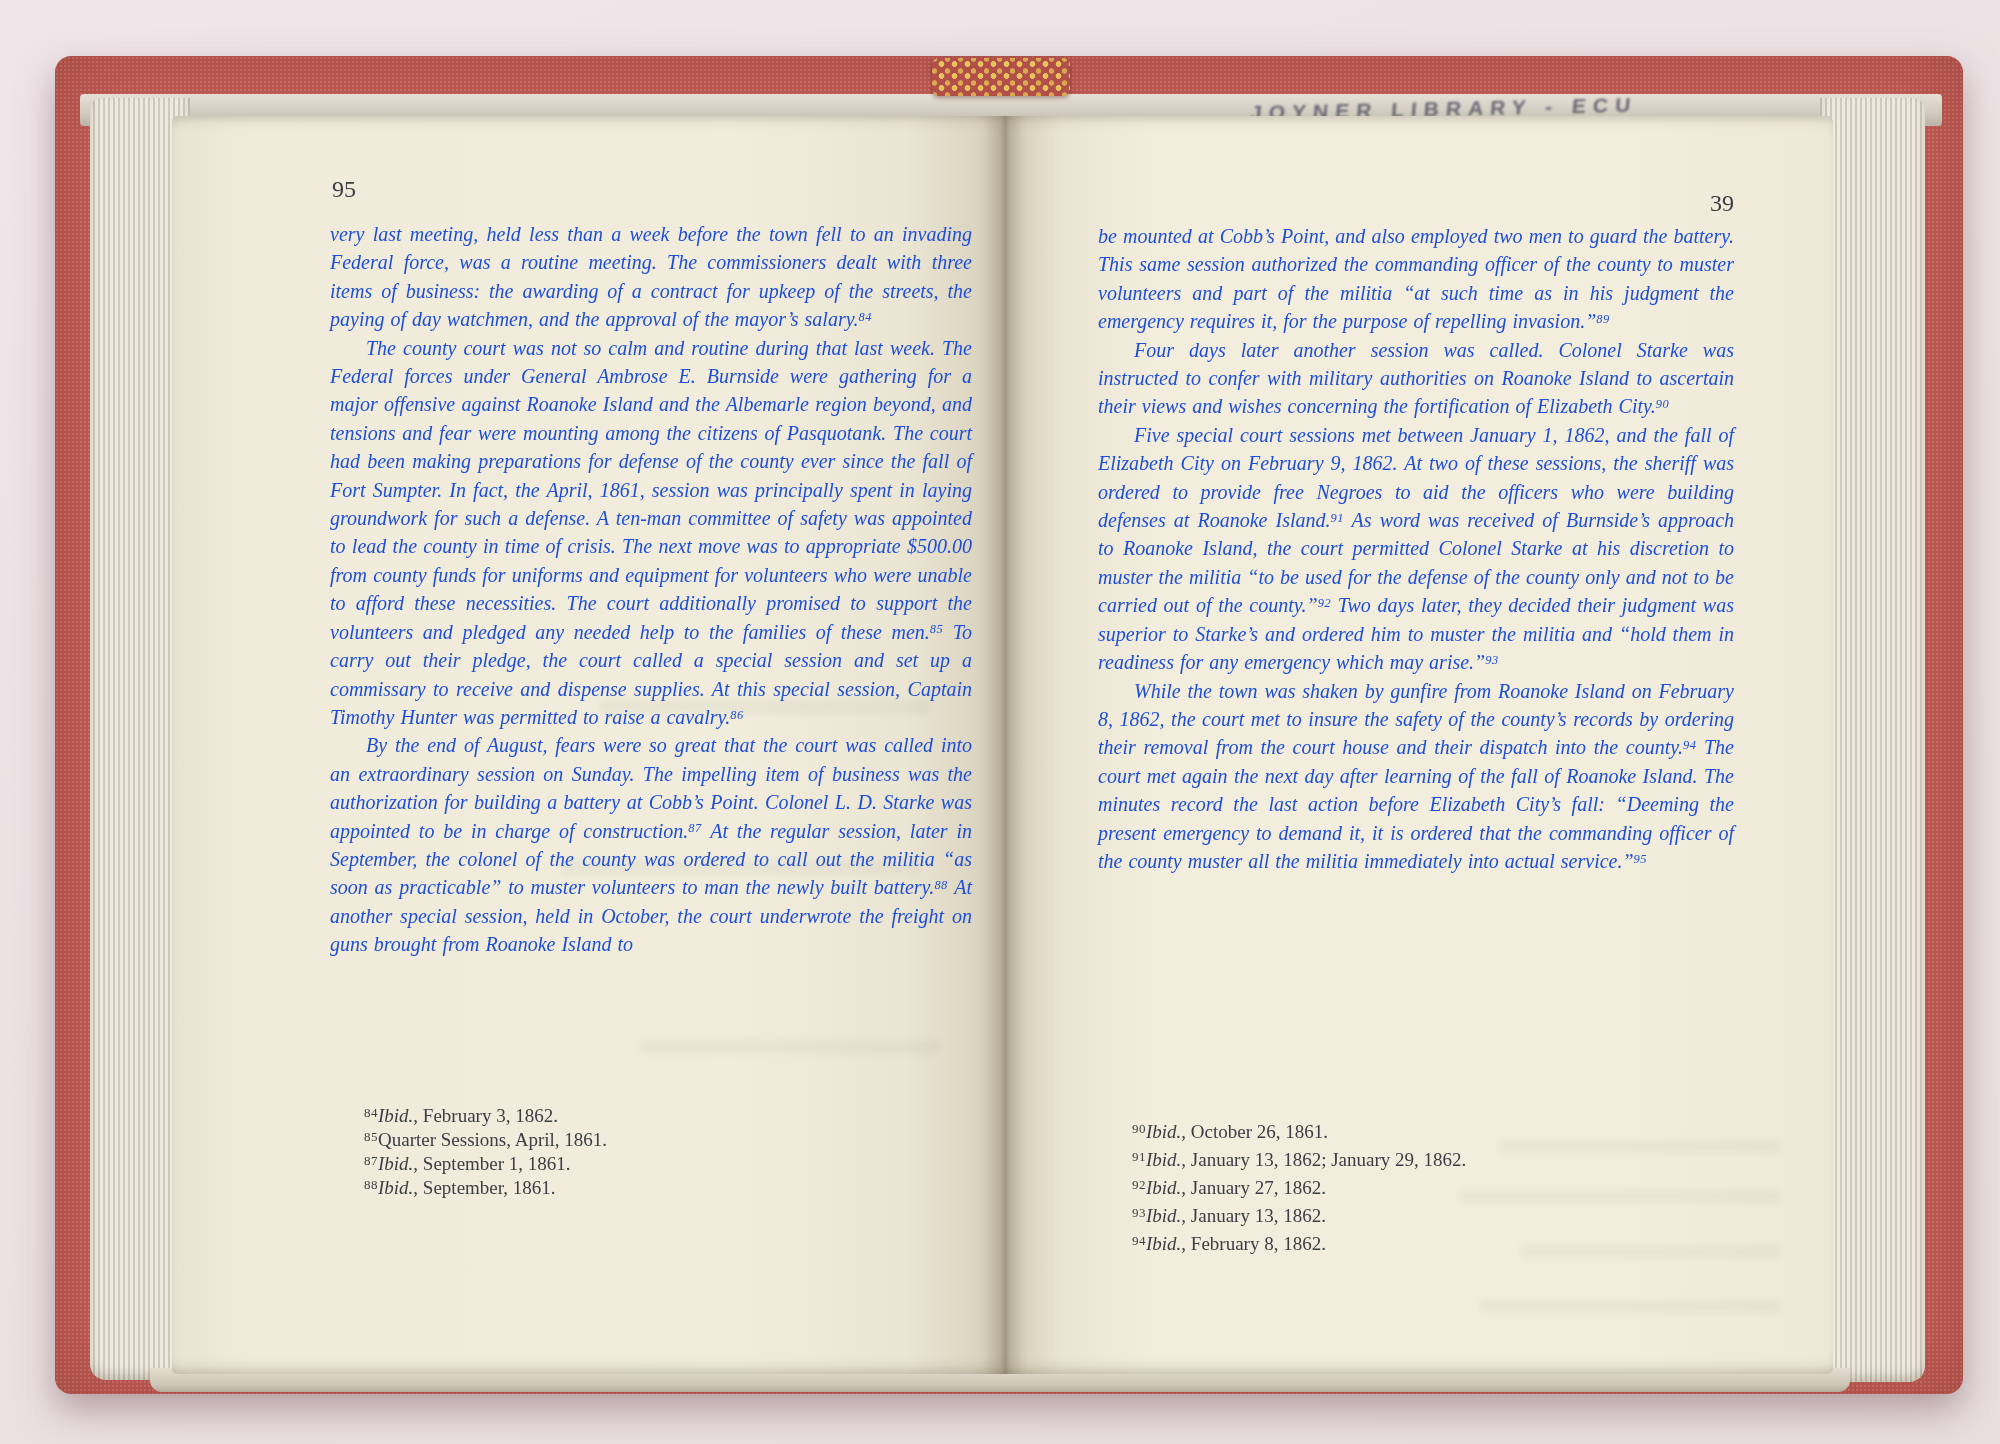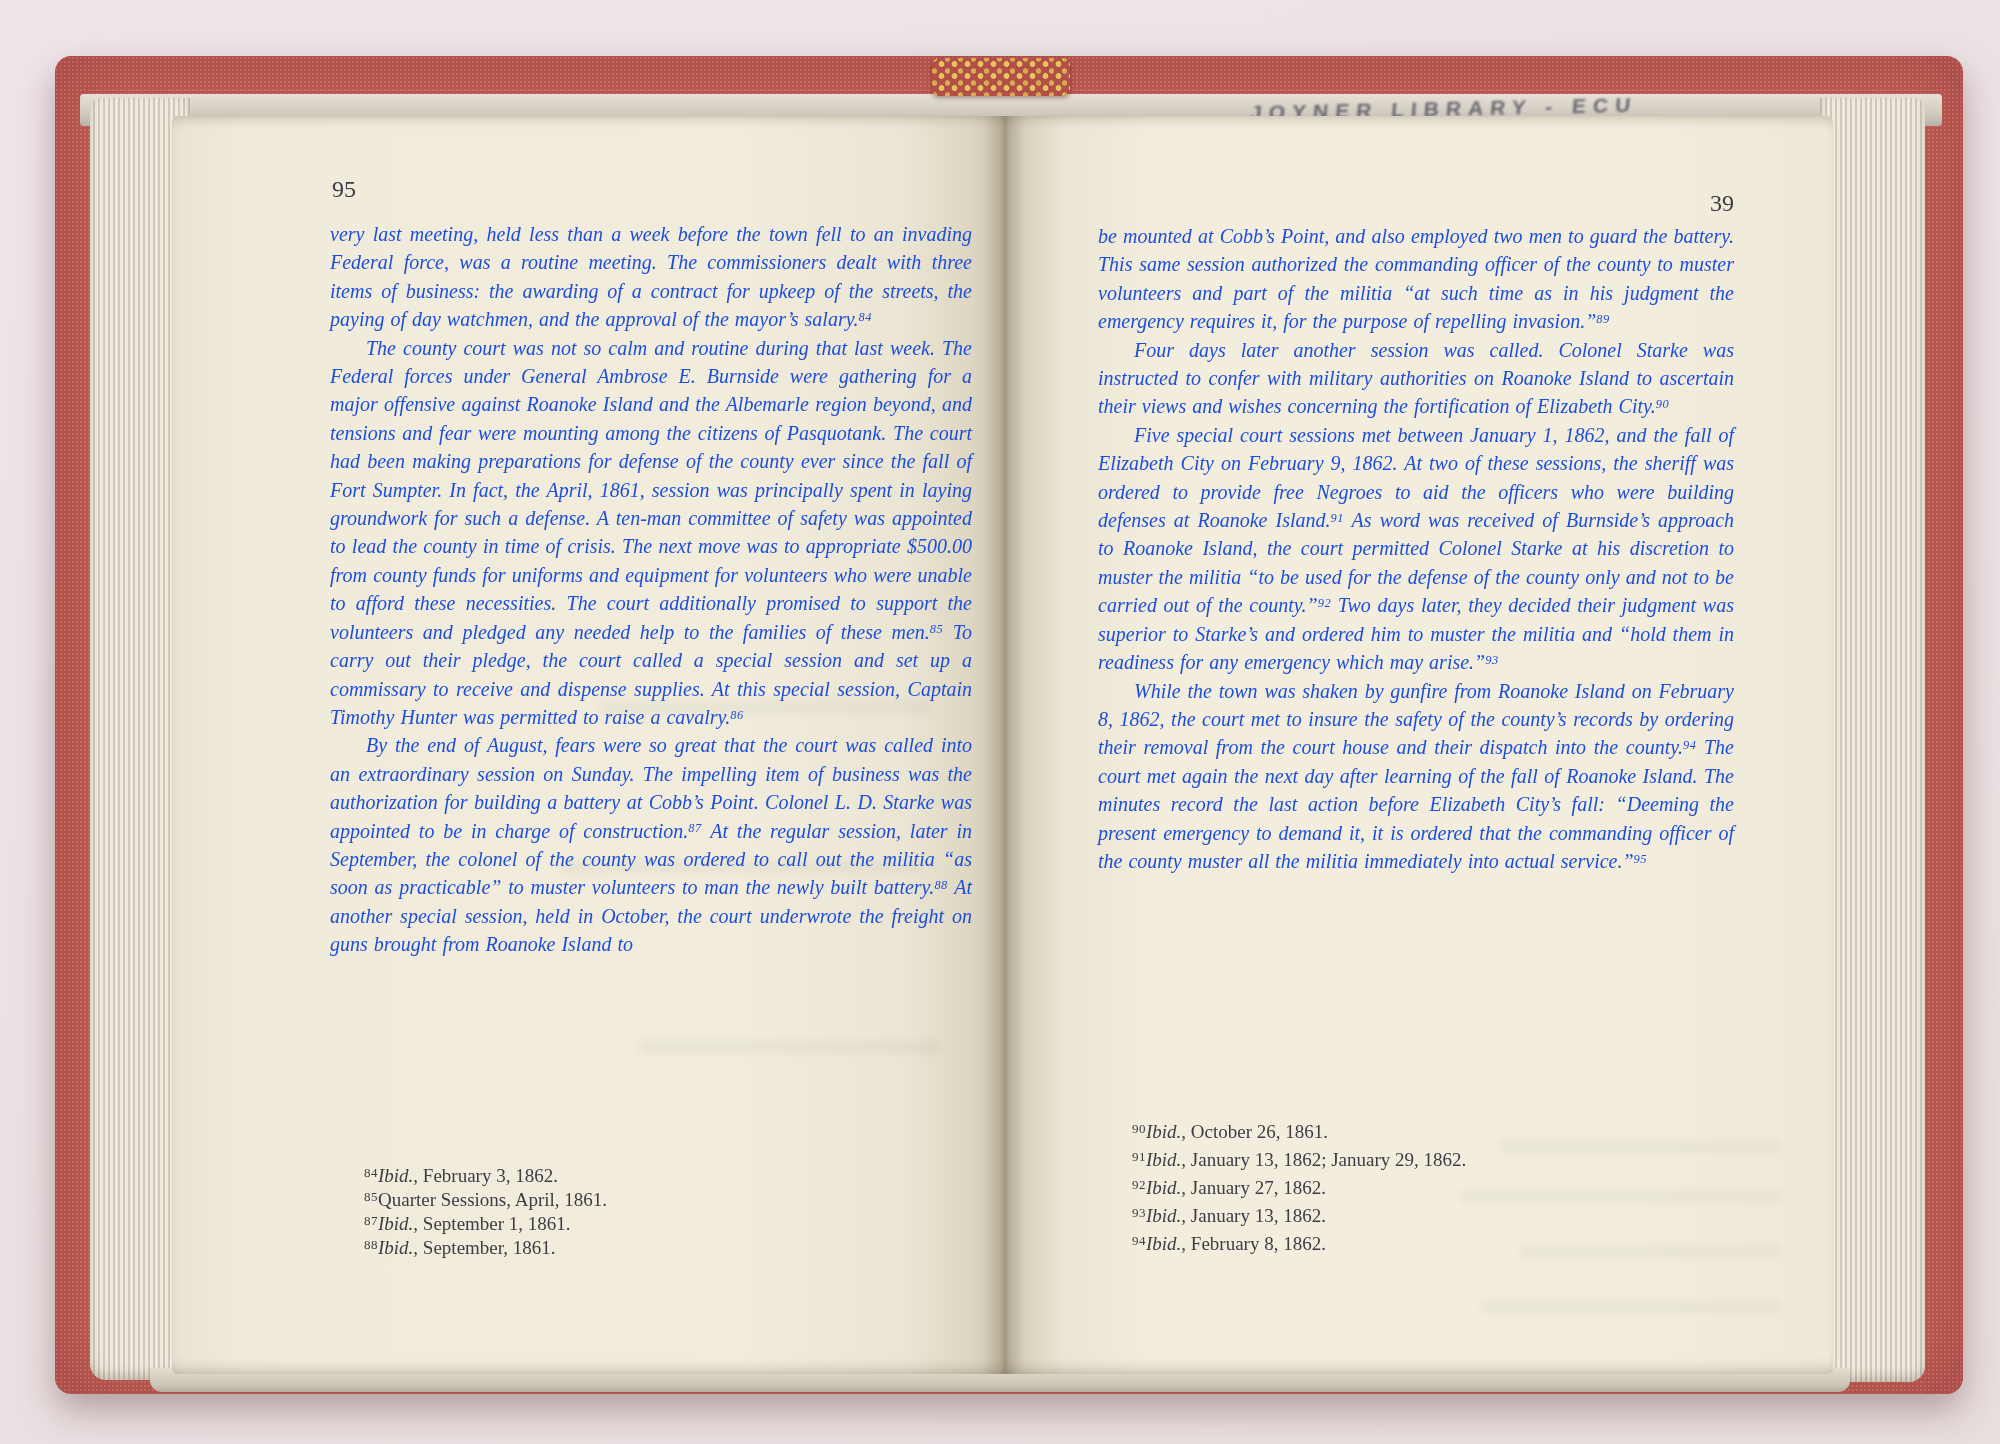--- a/index.html
+++ b/index.html
@@ -92,21 +92,21 @@
     position:absolute;width:642px;font-size:20px;line-height:28.4px;
     color:#1d4ed8;text-align:justify;word-spacing:1px;font-style:italic;
   }
   #body-left{left:330px;top:220px;}
   #body-right{left:1098px;top:222px;width:636px;}
   .para{margin:0;}
   .para.indent{text-indent:36px;}
   sup{font-size:.62em;line-height:0;position:relative;top:-.42em;vertical-align:baseline;letter-spacing:.5px;}
 
   .fn{position:absolute;width:642px;font-size:19px;color:#3d3d45;text-align:justify;}
-  #fn-left{left:330px;top:1164px;line-height:24px;}
+  #fn-left{left:330px;top:1104px;line-height:24px;}
   #fn-right{left:1098px;top:1118px;width:636px;line-height:28px;}
   .fn .para{text-indent:34px;}
   .fn sup{font-size:13px;}
   em{font-style:italic;}
 
   
   .ghost{position:absolute;background:#5d6652;opacity:.05;filter:blur(3px);border-radius:4px;}
 </style>
 </head>
 <body>

